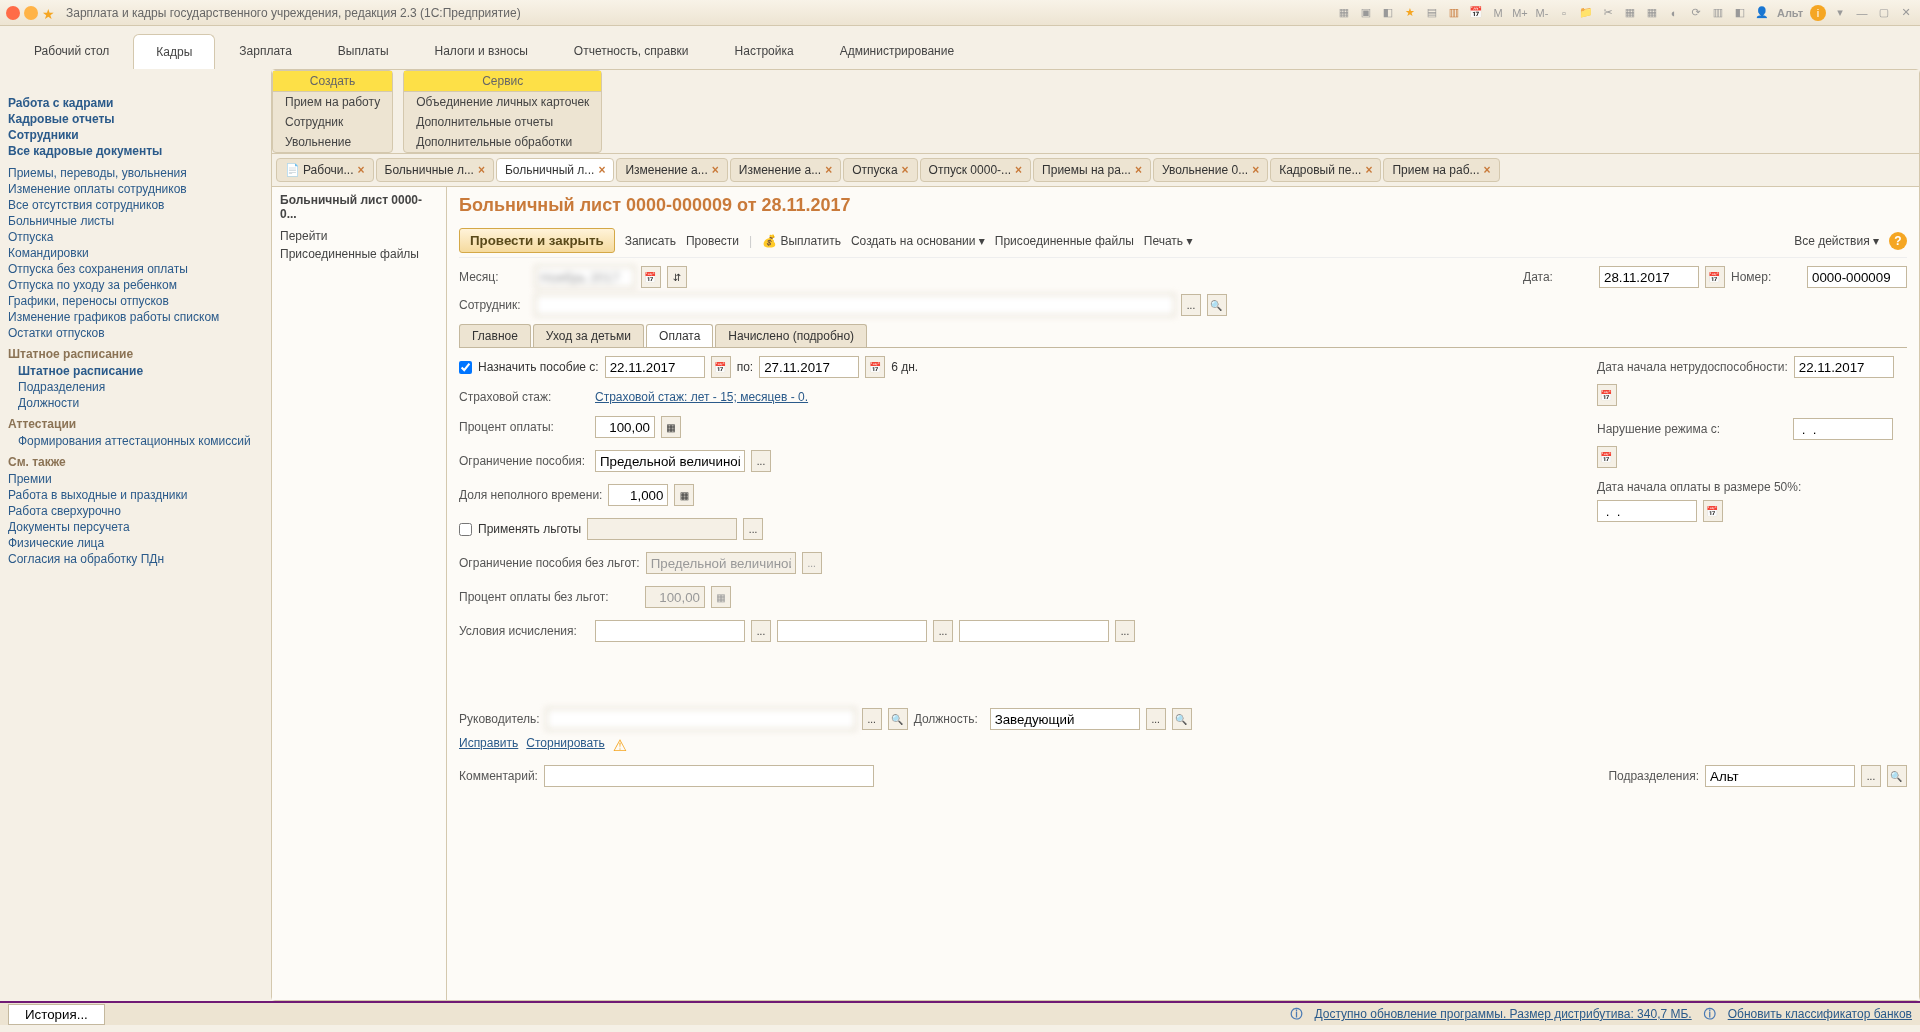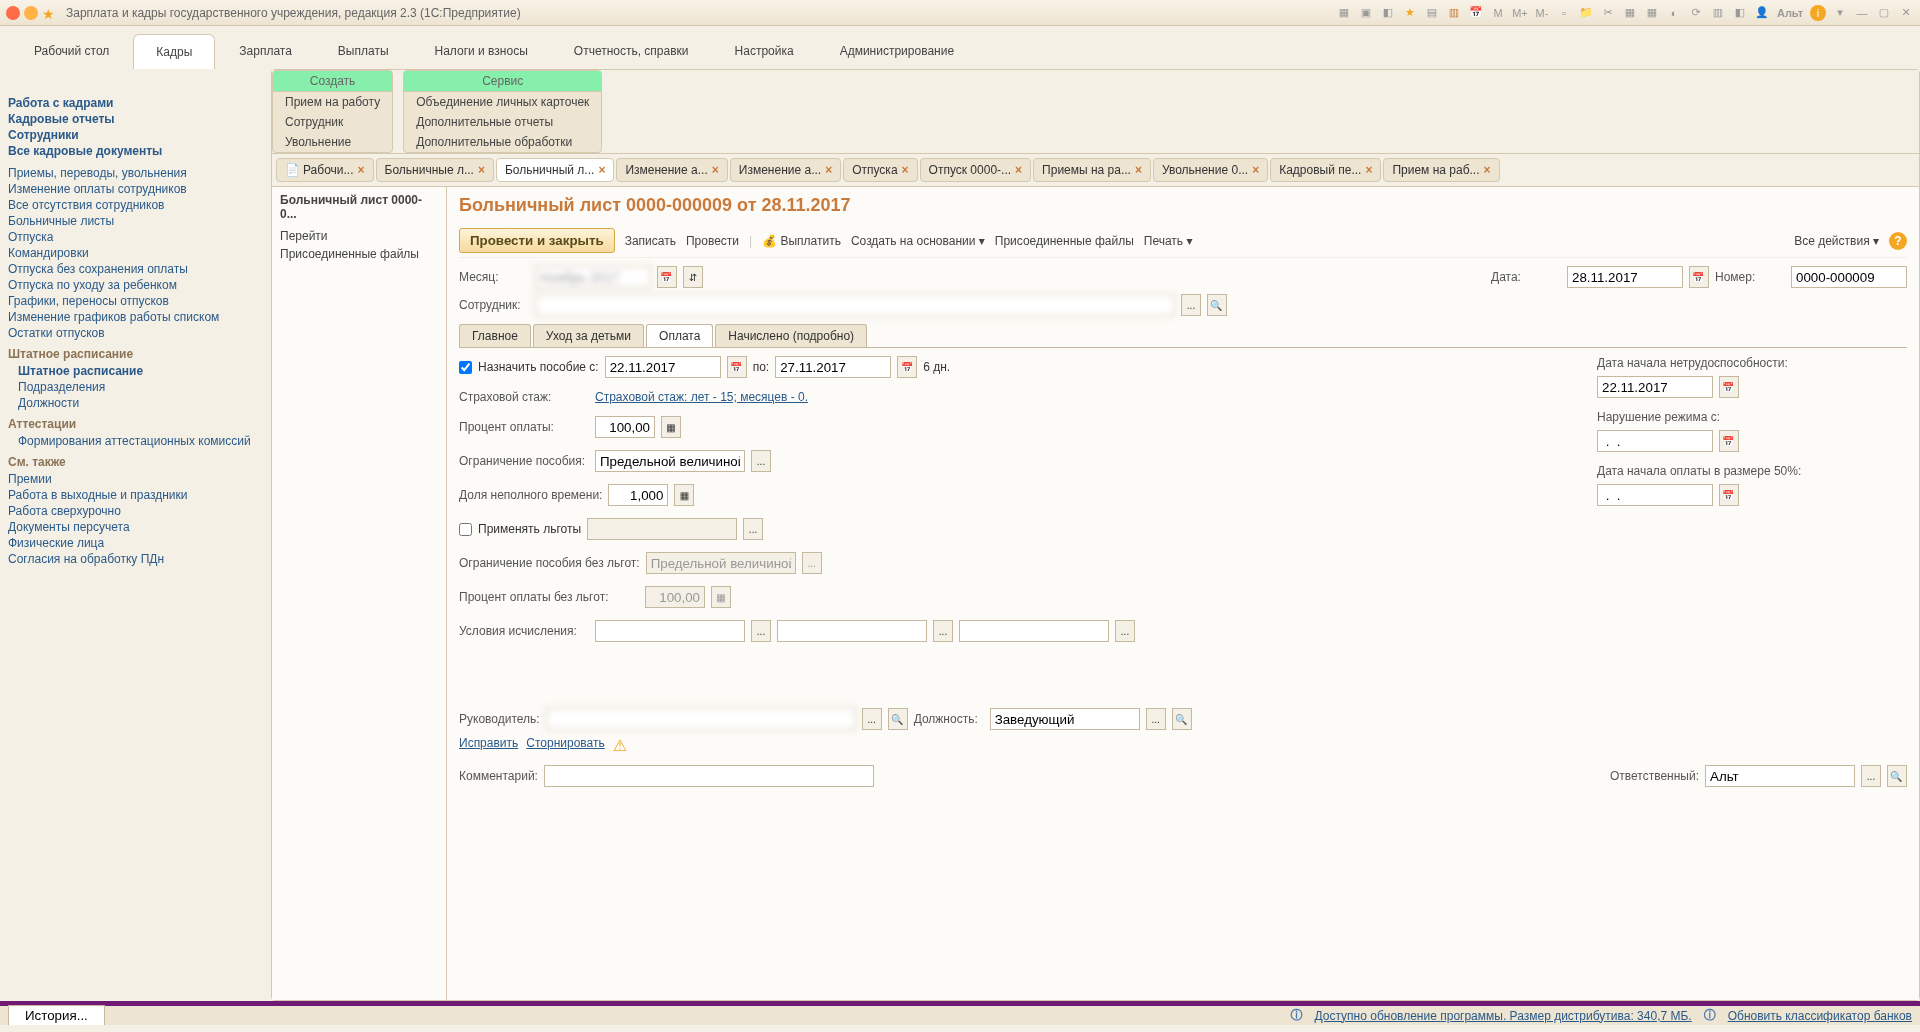--- a/index.html
+++ b/index.html
@@ -26,21 +26,21 @@
 .left-sidebar .group-title { color: #8b7355; font-weight: bold; margin: 6px 0 2px 0; }
 .left-sidebar .link { color: #2a5a8a; padding: 1px 0; cursor: pointer; }
 .left-sidebar .link.bold { font-weight: bold; color: #2a5a8a; }
 .left-sidebar .link.indent { padding-left: 10px; }
 
 .content { flex: 1; background: #fff; border: 1px solid #d4c8ae; border-radius: 4px; display: flex; flex-direction: column; margin-left: 4px; }
 
 
 .submenu-bar { display: flex; gap: 10px; padding: 0; background: #f5f0e6; border-bottom: 1px solid #d4c8ae; }
 .submenu-group { background: #ede4d2; border: 1px solid #d4c8ae; border-radius: 4px; min-width: 120px; }
-.submenu-group .hdr { text-align: center; color: #666; padding: 3px; border-bottom: 1px solid #d4c8ae; background: #86efac; }
+.submenu-group .hdr { text-align: center; color: #666; padding: 3px; border-bottom: 1px solid #d4c8ae; background: #fde047; }
 .submenu-group .itm { padding: 3px 12px; color: #444; cursor: pointer; }
 
 
 .doc-tabs { display: flex; gap: 2px; padding: 4px; background: #f5f0e6; border-bottom: 1px solid #d4c8ae; overflow-x: hidden; }
 .doc-tab { display: flex; align-items: center; gap: 4px; padding: 4px 8px; background: #ede4d2; border: 1px solid #d4c8ae; border-radius: 4px; white-space: nowrap; cursor: pointer; }
 .doc-tab.active { background: #fff; }
 .doc-tab .close { color: #c97a3a; font-weight: bold; cursor: pointer; }
 .doc-tab .ico { width: 14px; height: 14px; display: inline-block; }
 
 
@@ -54,39 +54,39 @@
 
 .toolbar { display: flex; align-items: center; gap: 10px; padding: 4px 0; border-bottom: 1px solid #eee; margin-bottom: 8px; }
 .btn-primary { background: linear-gradient(#fff3d9, #f5da9e); border: 1px solid #d4a847; padding: 4px 10px; border-radius: 3px; font-weight: bold; color: #5a4a1a; cursor: pointer; }
 .btn-link { color: #444; cursor: pointer; }
 .toolbar .spacer { flex: 1; }
 .help-circle { width: 18px; height: 18px; border-radius: 50%; background: #f5a623; color: #fff; display: inline-flex; align-items: center; justify-content: center; font-weight: bold; }
 
 .row { display: flex; align-items: center; gap: 6px; margin-bottom: 6px; flex-wrap: wrap; }
 .label { color: #555; min-width: 70px; }
 input[type="text"], select { border: 1px solid #c4b89e; padding: 2px 4px; height: 22px; background: #fff; }
-.inp-sm { width: 116px; } .inp-md { width: 150px; }
+.inp-sm { width: 100px; } .inp-md { width: 150px; }
 .cal-btn, .sel-btn, .dots-btn, .srch-btn { width: 20px; height: 22px; border: 1px solid #c4b89e; background: #f5f0e6; display: inline-flex; align-items: center; justify-content: center; cursor: pointer; font-size: 10px; }
 
 .form-tabs { display: flex; gap: 2px; border-bottom: 1px solid #c4b89e; margin: 8px 0; }
 .form-tab { padding: 4px 12px; border: 1px solid #c4b89e; border-bottom: none; background: #ede4d2; cursor: pointer; border-radius: 3px 3px 0 0; }
 .form-tab.active { background: #fff; }
 
 .cols { display: flex; gap: 40px; }
 .col { display: flex; flex-direction: column; gap: 6px; }
 .hlink { color: #2a5a8a; text-decoration: underline; cursor: pointer; }
 
 .warn-row { display: flex; gap: 8px; align-items: flex-start; margin-top: 6px; }
 .warn-icon { color: #f5a623; font-size: 16px; }
 .warn-text { color: #999; font-size: 11px; flex: 1; }
 
 .blurred { filter: blur(3px); color: #999; }
 
 
-.statusbar { height: 24px; background: #ede4d2; border-top: 5px solid #701a75; display: flex; align-items: center; padding: 0 8px; gap: 12px; }
+.statusbar { height: 24px; background: #ede4d2; border-top: 2px solid #701a75; display: flex; align-items: center; padding: 0 8px; gap: 12px; }
 .statusbar .btn-hist { background: #fff; border: 1px solid #c4b89e; padding: 2px 16px; cursor: pointer; }
 .statusbar .spacer { flex: 1; }
 .statusbar .st-link { color: #2a5a8a; text-decoration: underline; cursor: pointer; }
 .info-icon { color: #4a7ab4; font-weight: bold; }
 </style>
 </head>
 <body>
 
 <div class="titlebar">
   <div class="window-btns">
@@ -381,21 +381,21 @@
         <div class="warn-row">
           <span class="hlink">Исправить</span>
           <span class="hlink">Сторнировать</span>
           <span class="warn-icon">⚠</span>
         </div>
 
         <div class="row" style="margin-top:10px">
           <span class="label">Комментарий:</span>
           <input type="text" style="width: 330px;">
           <div style="flex:1"></div>
-          <span class="label">Ответственный:</span>
+          <span class="label">Подразделения:</span>
           <input type="text" class="inp-md" value="Альт" style="">
           <span class="dots-btn">...</span>
           <span class="srch-btn">🔍</span>
         </div>
       </div>
     </div>
   </div>
 </div>
 
 <div class="statusbar">

